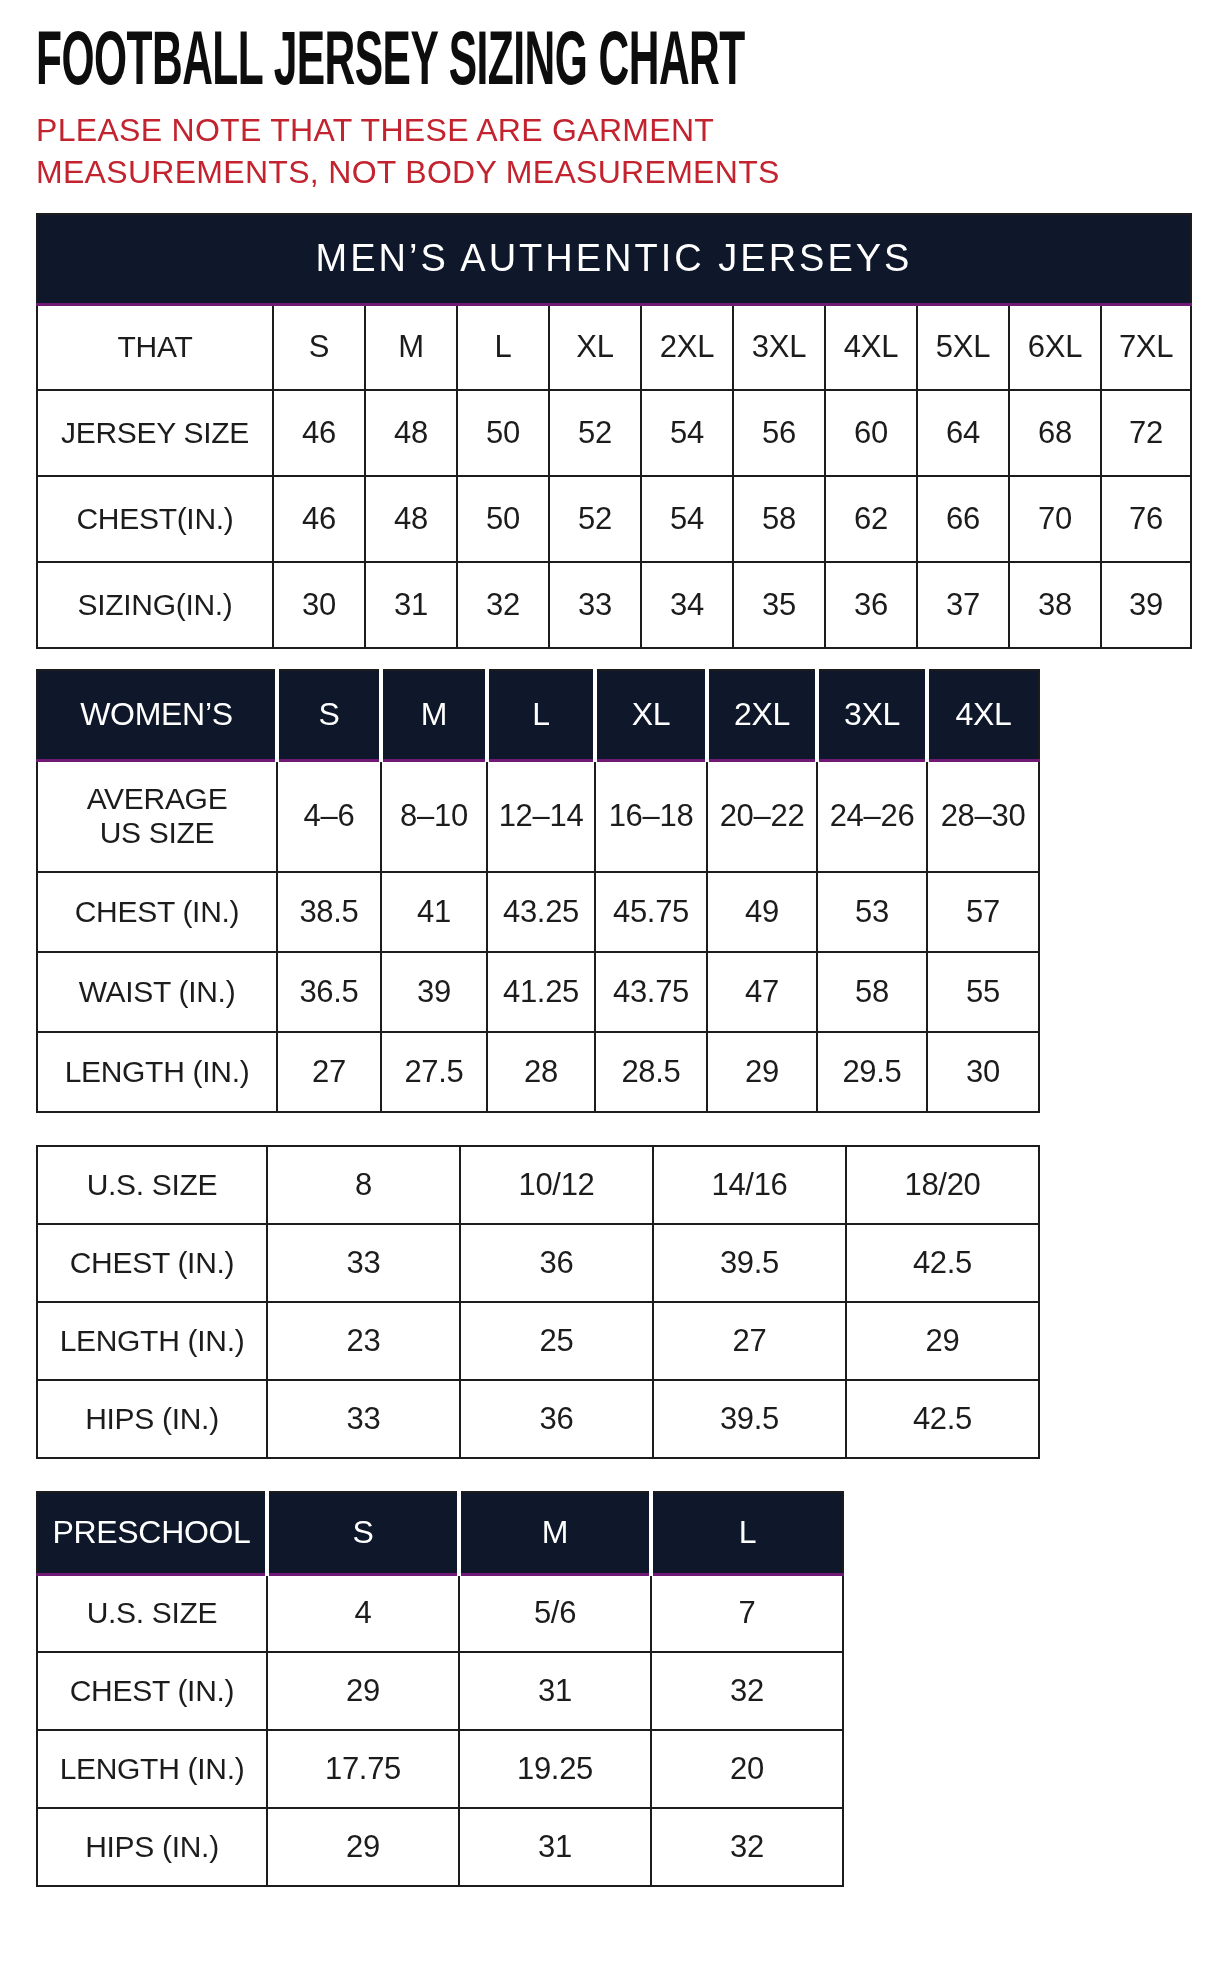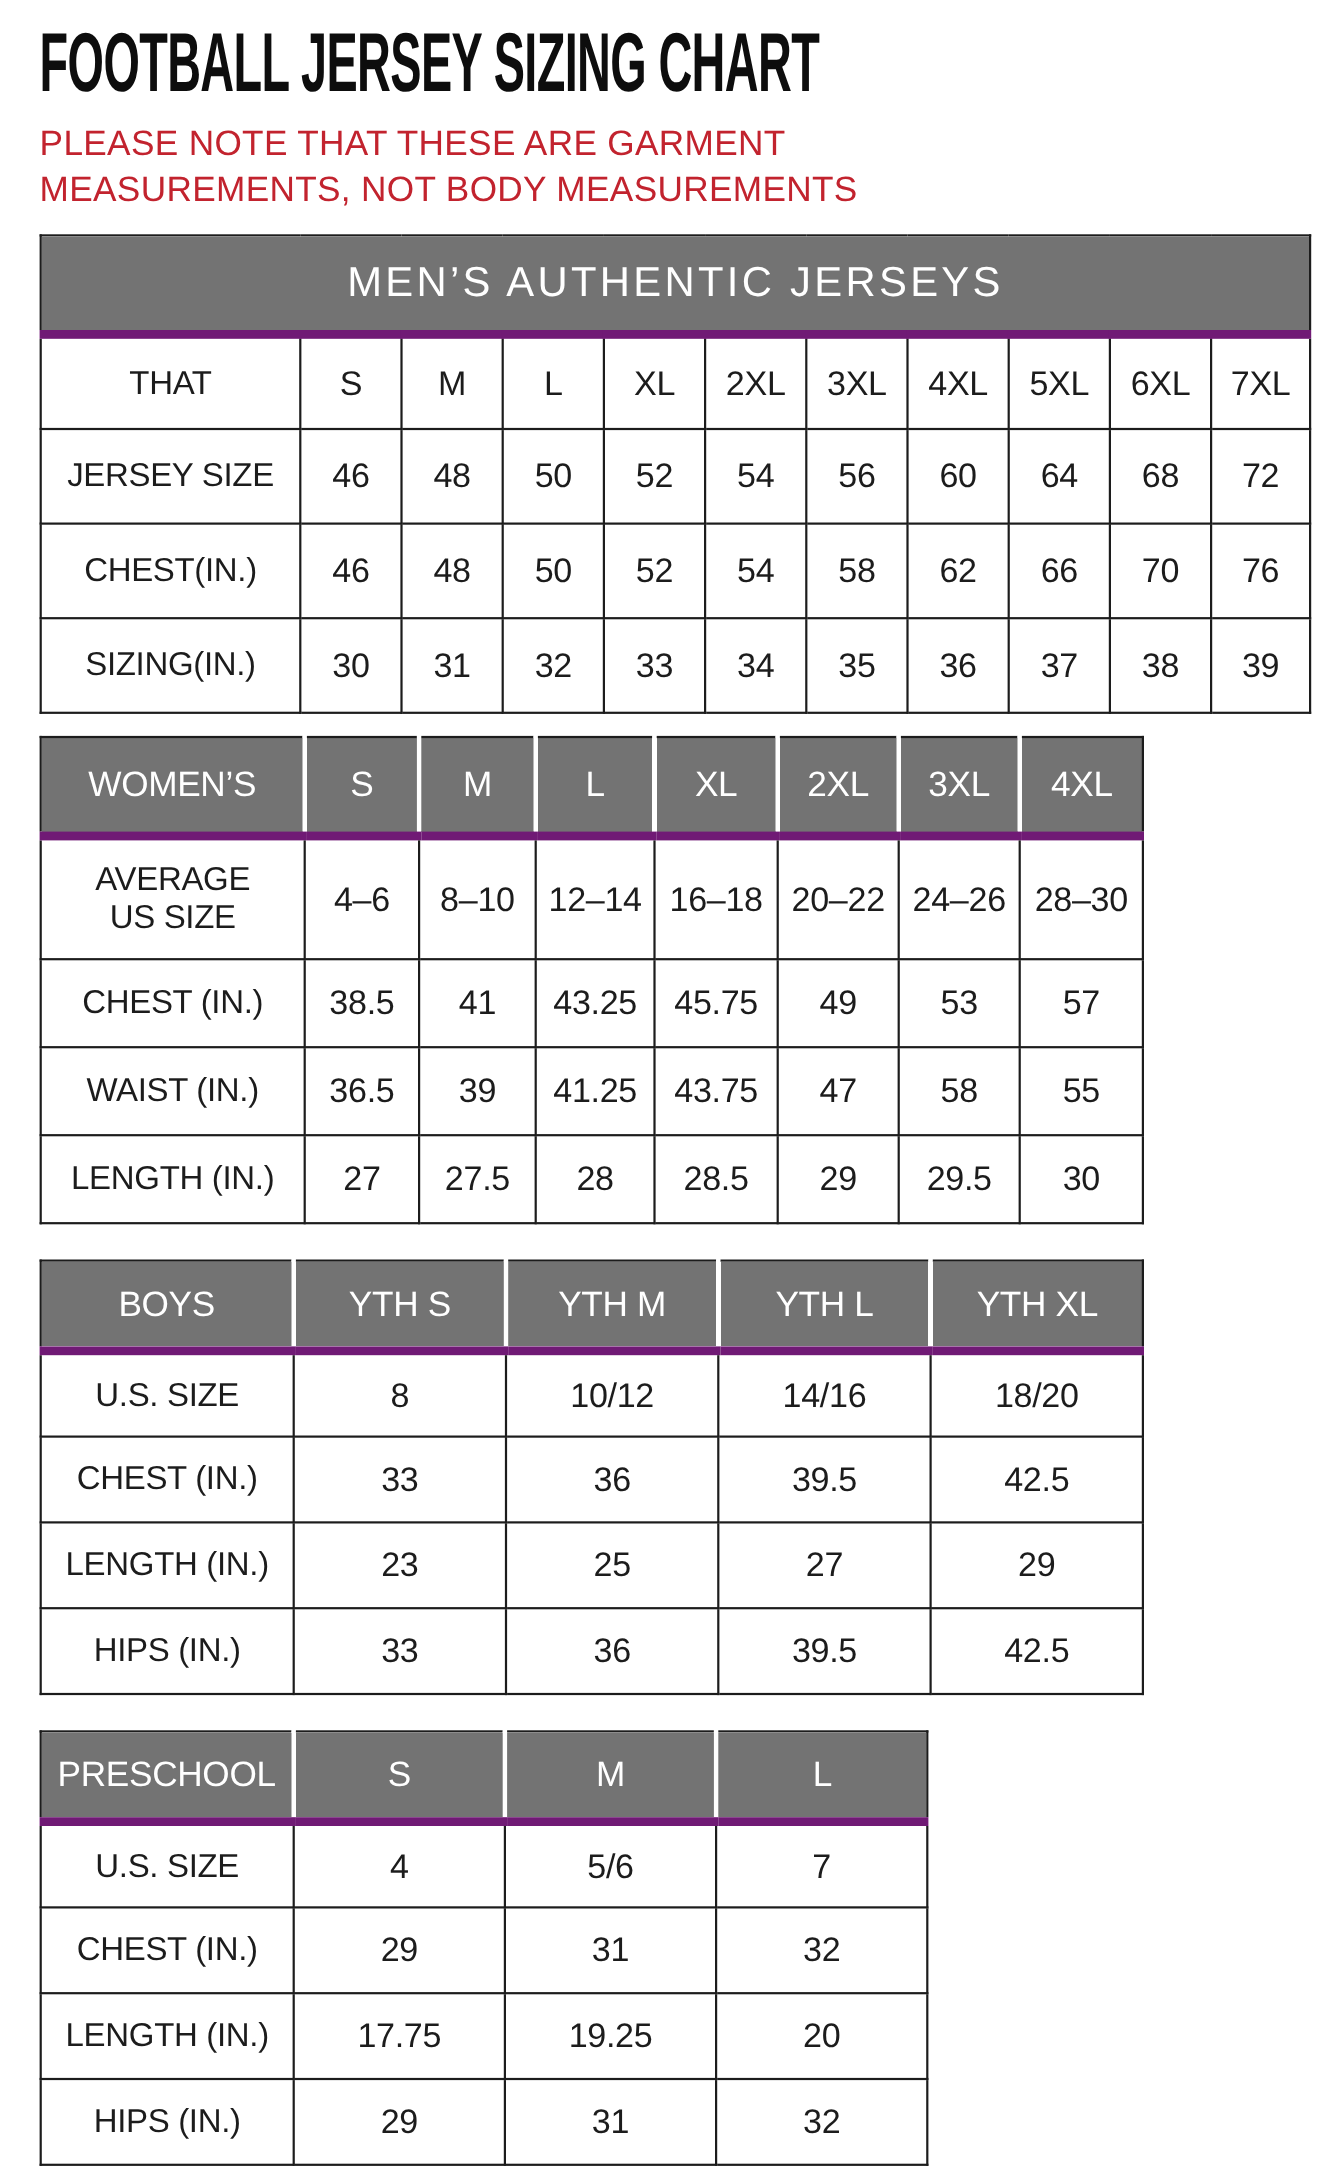--- a/index.html
+++ b/index.html
@@ -48,24 +48,24 @@
     vertical-align: middle;
     font-size: 31px;
     letter-spacing: -0.3px;
     color: #1c1c1c;
     overflow: hidden;
   }
   td.lbl { font-size: 30px; }
   td.lbl-pre { white-space: pre-line; line-height: 1.15; }
 
   .hd {
-    background: #737373;
+    background: #0f172a;
     color: #ffffff;
     font-size: 32px;
-    border-bottom: 8px solid #701a75;
+    border-bottom: 3px solid #701a75;
   }
   .hd + .hd { border-left: 4px solid #ffffff; }
   .hd-title {
     font-size: 38px;
     letter-spacing: 3px;
   }
 
   .t-mens     { width: 1152px; margin-top: 20px; }
   .t-mens tr          { height: 86px; }
   .t-mens tr.hdr      { height: 90px; }
@@ -236,27 +236,20 @@
   
   <table class="t t-boys">
     <colgroup>
       <col style="width:230px">
       <col style="width:193px">
         <col style="width:193px">
         <col style="width:193px">
         <col style="width:193px">
     </colgroup>
     <tbody>
-        <tr class="hdr">
-      <td class="hd">BOYS</td>
-      <td class="hd">YTH S</td>
-      <td class="hd">YTH M</td>
-      <td class="hd">YTH L</td>
-      <td class="hd">YTH XL</td>
-    </tr>
     <tr>
       <td class="lbl">U.S. SIZE</td>
       <td>8</td>
       <td>10/12</td>
       <td>14/16</td>
       <td>18/20</td>
     </tr>
     <tr>
       <td class="lbl">CHEST (IN.)</td>
       <td>33</td>

